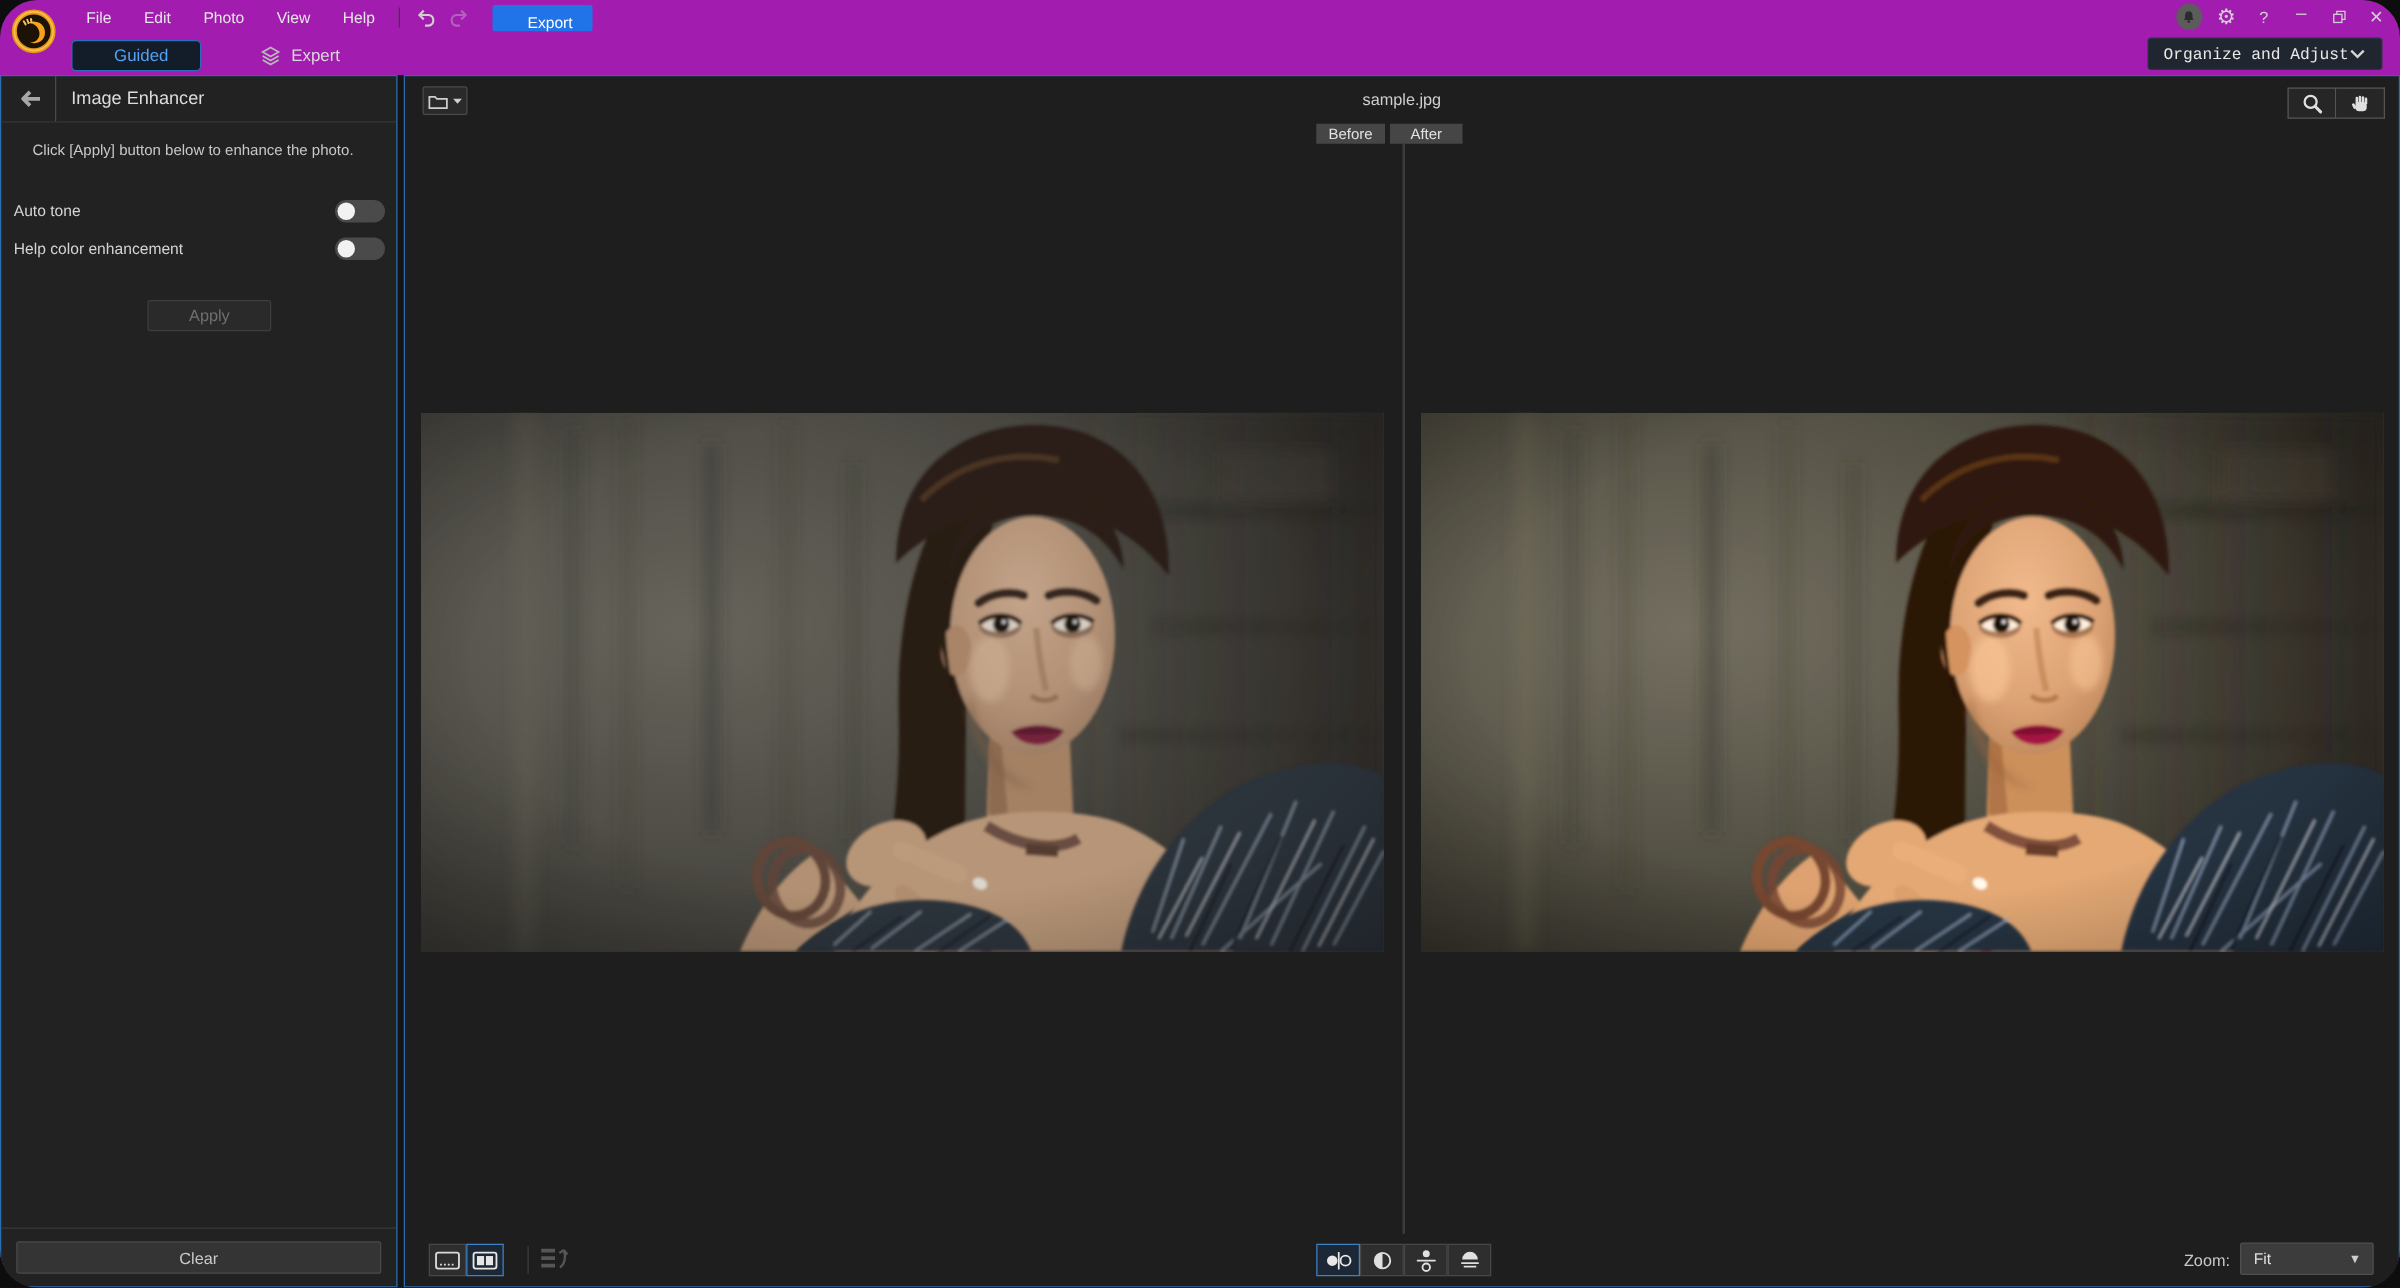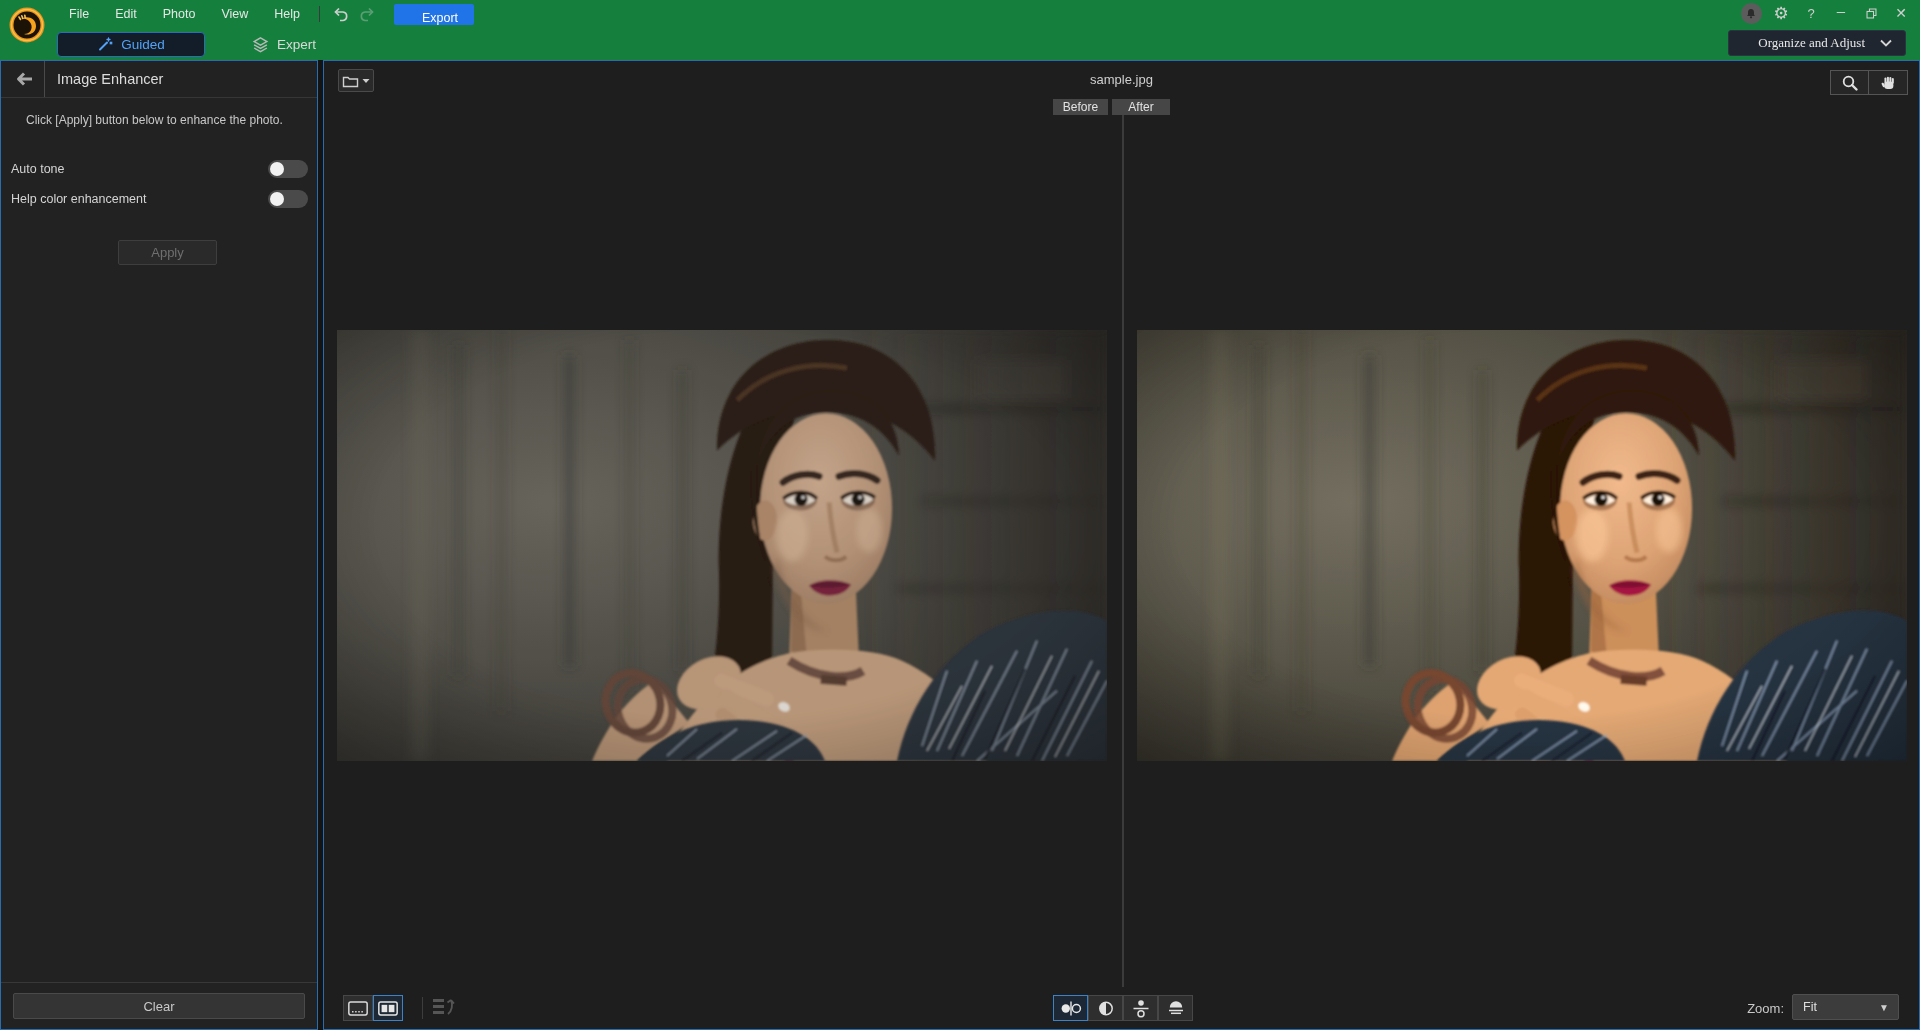--- a/index.html
+++ b/index.html
@@ -1,18 +1,18 @@
 <!DOCTYPE html>
 <html><head>
 <meta charset="utf-8">
 <style>
   * { margin:0; padding:0; box-sizing:border-box; }
   html,body { background:#0d0d0d; }
   body { font-family:"Liberation Sans", sans-serif; color:#e3e3e3; }
-  .app { position:relative; width:1920px; height:1030px; background:#15803d; overflow:hidden; }
+  .app { position:relative; width:1920px; height:1030px; background:#a21caf; overflow:hidden;border-radius:30px; }
 
   
   .titlebar { position:absolute; top:0; left:0; width:1920px; height:28px; display:flex; align-items:center; }
   .logo { position:absolute; left:7px; top:5px; width:40px; height:40px; z-index:5; }
   .menus { display:flex; margin-left:58px; gap:4px; }
   .menu-item { padding:3px 11px; font-size:12.5px; color:#e6e6e6; cursor:default; }
   .tb-sep { width:1px; height:16px; background:#3a3a3a; margin:0 8px; }
   .histbtn { width:26px; height:20px; display:flex; align-items:center; justify-content:center; }
   .histbtn.dim { opacity:.38; }
   .export-btn { margin-left:14px; display:flex; align-items:center; gap:7px; background:#2173e8; color:#fff;
@@ -21,25 +21,25 @@
   .wc { width:26px; height:22px; display:flex; align-items:center; justify-content:center; color:#cfcfcf; font-size:13px; }
   .bell-circle { width:21px; height:21px; border-radius:50%; background:#5c5c5c; display:flex; align-items:center; justify-content:center; }
   .wc.gear { font-size:17px; }
   .wc.minimize { font-size:15px; padding-bottom:6px; }
   .wc.close { font-size:14px; }
 
   
   .tabbar { position:absolute; top:28px; left:0; width:1920px; height:32px; display:flex; align-items:center; }
   .mode-tab { display:flex; align-items:center; gap:8px; height:25px; padding:0 26px; border-radius:4px;
     font-size:13.5px; background:transparent; border:1px solid transparent; color:#dadada; font-family:inherit; }
-  .mode-tab.guided { margin-left:57px; width:148px; justify-content:center; background:#131d2a; border-color:#2d6cb8; color:#53a2f5; }
+  .mode-tab.guided { margin-left:57px; width:104px; justify-content:center; background:#131d2a; border-color:#2d6cb8; color:#53a2f5; }
   .mode-tab.expert { margin-left:20px; }
   .workspace-btn { position:absolute; right:14px; top:2px; height:26px; min-width:178px; display:flex; align-items:center;
-    justify-content:flex-end; gap:14px; background:#1f2630; border:1px solid #2a3340; border-radius:3px;
-    color:#e8e8e8; font-size:13px; padding:0 12px; font-family:Liberation Serif, serif; }
+    justify-content:flex-end; gap:0; background:#1f2630; border:1px solid #2a3340; border-radius:3px;
+    color:#e8e8e8; font-size:13px; padding:0 12px; font-family:Liberation Mono, monospace; }
 
   
   .content { position:absolute; top:60px; left:0; width:1920px; height:970px; display:flex; background:#141414; }
 
   
   .panel { position:relative; width:318px; height:100%; background:#222222;
     border:1px solid #2a6cb0; border-right-width:1px; }
   .panel-header { display:flex; align-items:center; height:37px; border-bottom:1px solid #363636; }
   .back-btn { width:44px; height:100%; display:flex; align-items:center; justify-content:center;
     background:transparent; border:none; border-right:1px solid #4a4a4a; }

